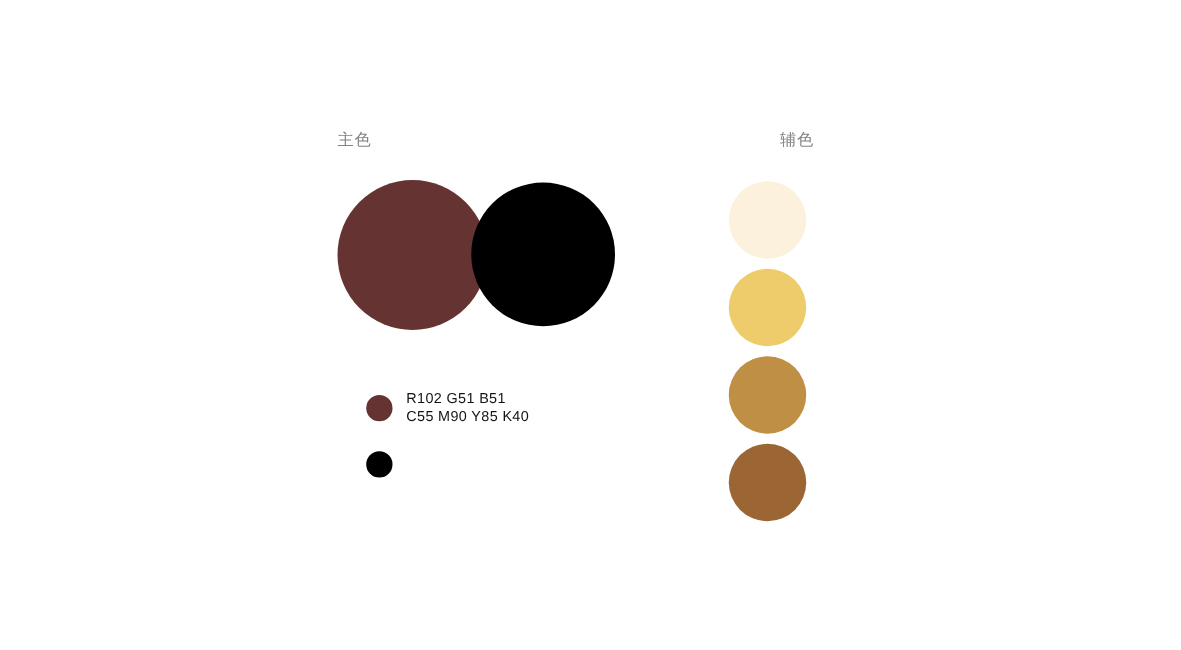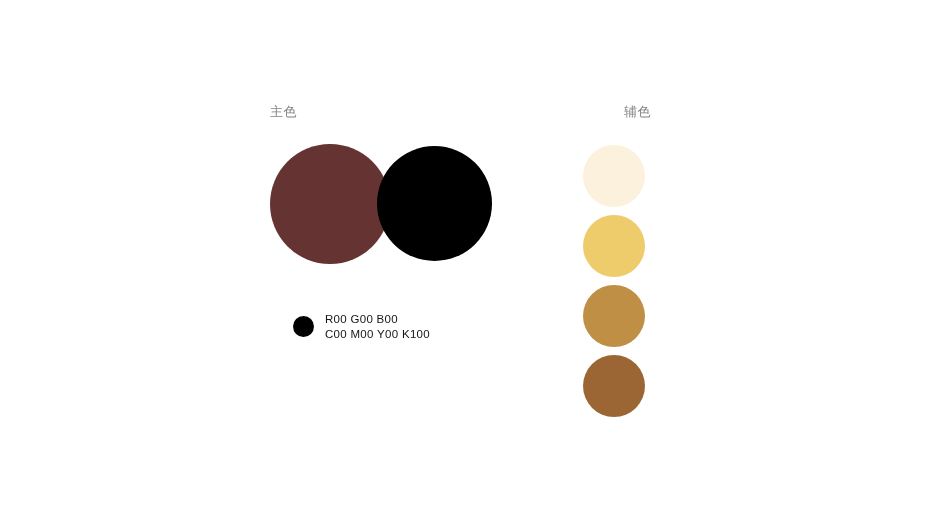--- a/index.html
+++ b/index.html
@@ -105,27 +105,30 @@
   <div class="section-label" id="label-primary" style="color: rgb(130, 130, 130);">主色</div>
 
   <div class="section-label" id="label-secondary" style="color: rgb(130, 130, 130);">辅色</div>
 
   <div class="big-circle" id="circle-maroon" style="background: rgb(102, 51, 51);"></div>
 
   <div class="big-circle" id="circle-black" style="background: rgb(0, 0, 0);"></div>
 
   <div class="legend">
 
+    <div class="legend-row">
+      <div class="legend-dot" style="background: rgb(102, 51, 51);"></div>
+      <div class="legend-text">
+        <span>R102 G51 B51</span>
+        <span>C55 M90 Y85 K40</span>
+      </div>
+    </div>
 
     <div class="legend-row">
       <div class="legend-dot" style="background: rgb(0, 0, 0);"></div>
-      <div class="legend-text">
-        <span>R00 G00 B00</span>
-        <span>C00 M00 Y00 K100</span>
-      </div>
     </div>
 
   </div>
 
   <div class="accent-column">
     <div class="accent-swatch" style="background: rgb(252, 241, 220);"></div>
     <div class="accent-swatch" style="background: rgb(239, 204, 107);"></div>
     <div class="accent-swatch" style="background: rgb(191, 143, 69);"></div>
     <div class="accent-swatch" style="background: rgb(155, 102, 52);"></div>
   </div>

